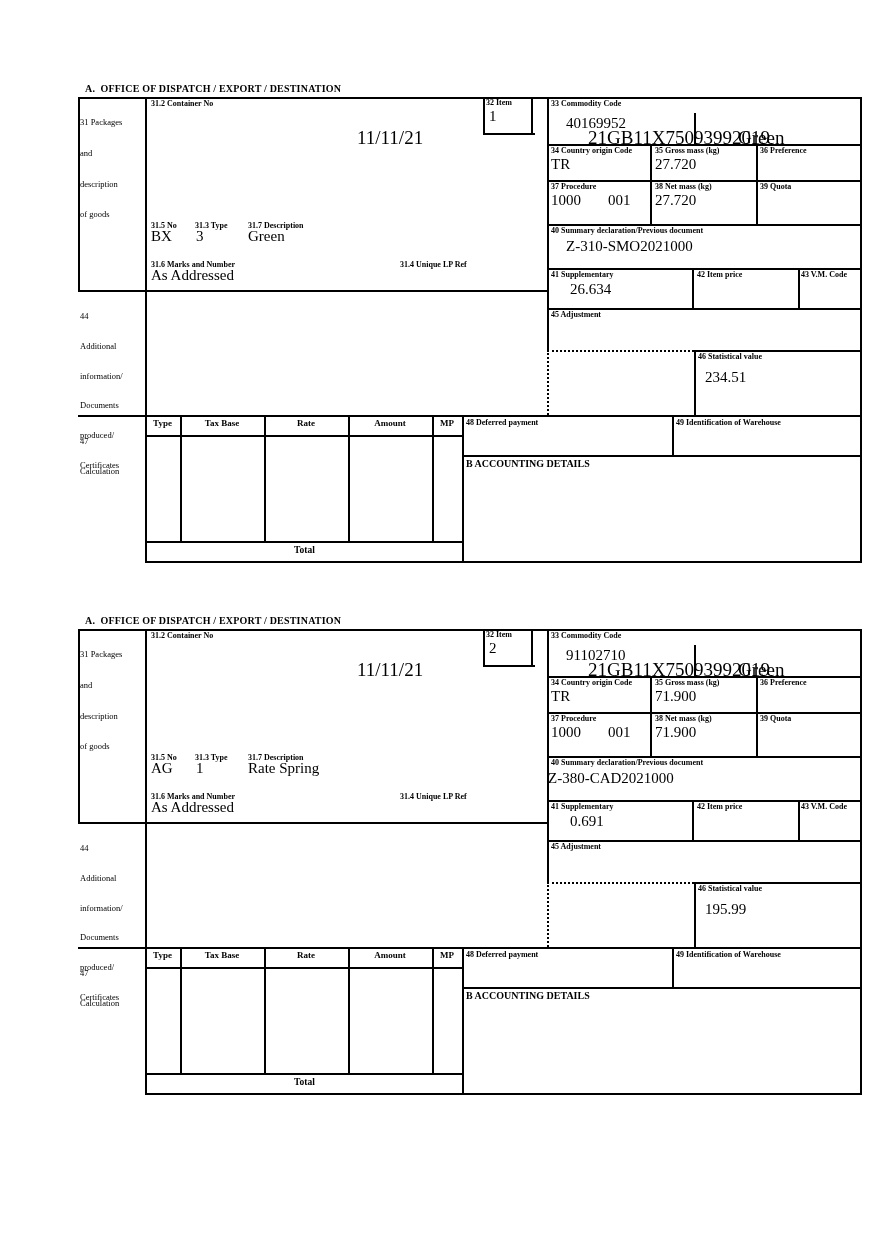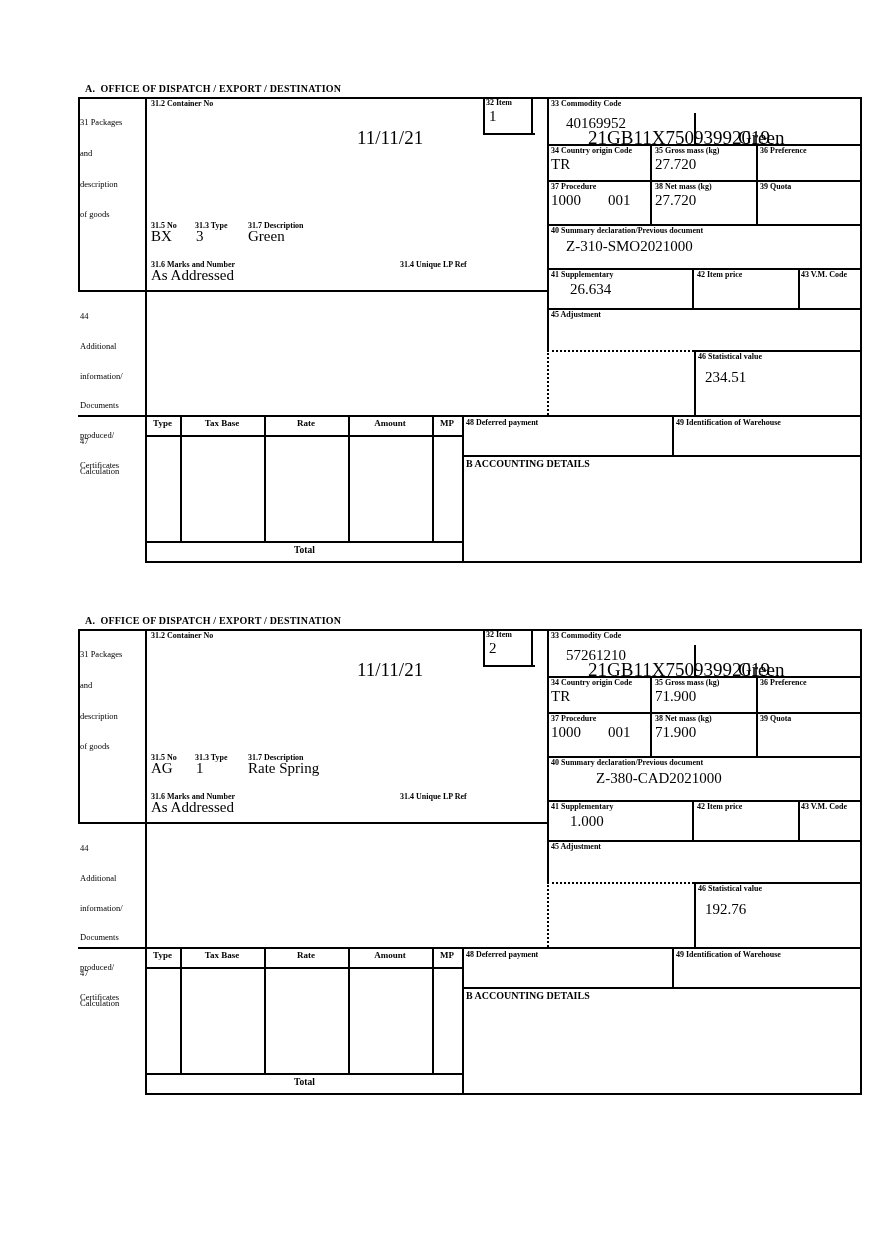--- a/index.html
+++ b/index.html
@@ -205,41 +205,41 @@
     <div class="t lbl" style="left:195px;top:139px;">31.3 Type</div>
     <div class="t lbl" style="left:248px;top:139px;">31.7 Description</div>
     <div class="t val" style="left:151px;top:146px;">AG</div>
     <div class="t val" style="left:196px;top:146px;">1</div>
     <div class="t val" style="left:248px;top:146px;">Rate Spring</div>
     <div class="t lbl" style="left:151px;top:178px;">31.6 Marks and Number</div>
     <div class="t lbl" style="left:400px;top:178px;">31.4 Unique LP Ref</div>
     <div class="t val" style="left:151px;top:185px;">As Addressed</div>
 
     <div class="t lbl" style="left:551px;top:17px;">33 Commodity Code</div>
-    <div class="t val" style="left:566px;top:33px;">57261210</div>
+    <div class="t val" style="left:566px;top:33px;">91102710</div>
     <div class="t lbl" style="left:551px;top:64px;">34 Country origin Code</div>
     <div class="t val" style="left:551px;top:74px;">TR</div>
     <div class="t lbl" style="left:655px;top:64px;">35 Gross mass (kg)</div>
     <div class="t val" style="left:655px;top:74px;">71.900</div>
     <div class="t lbl" style="left:760px;top:64px;">36 Preference</div>
     <div class="t lbl" style="left:551px;top:100px;">37 Procedure</div>
     <div class="t val" style="left:551px;top:110px;">1000</div>
     <div class="t val" style="left:608px;top:110px;">001</div>
     <div class="t lbl" style="left:655px;top:100px;">38 Net mass (kg)</div>
     <div class="t val" style="left:655px;top:110px;">71.900</div>
     <div class="t lbl" style="left:760px;top:100px;">39 Quota</div>
     <div class="t lbl" style="left:551px;top:144px;">40 Summary declaration/Previous document</div>
-    <div class="t val" style="left:596px;top:156px;">Z-380-CAD2021000</div>
+    <div class="t val" style="left:548px;top:156px;">Z-380-CAD2021000</div>
     <div class="t lbl" style="left:551px;top:188px;">41 Supplementary</div>
-    <div class="t val" style="left:570px;top:199px;">1.000</div>
+    <div class="t val" style="left:570px;top:199px;">0.691</div>
     <div class="t lbl" style="left:697px;top:188px;">42 Item price</div>
     <div class="t lbl" style="left:801px;top:188px;">43 V.M. Code</div>
     <div class="t lbl" style="left:551px;top:228px;">45 Adjustment</div>
     <div class="t lbl" style="left:698px;top:270px;">46 Statistical value</div>
-    <div class="t val" style="left:705px;top:287px;">192.76</div>
+    <div class="t val" style="left:705px;top:287px;">195.99</div>
 
     <div class="t colhdr" style="left:145px;top:336px;width:35px;">Type</div>
     <div class="t colhdr" style="left:180px;top:336px;width:84px;">Tax Base</div>
     <div class="t colhdr" style="left:264px;top:336px;width:84px;">Rate</div>
     <div class="t colhdr" style="left:348px;top:336px;width:84px;">Amount</div>
     <div class="t colhdr" style="left:432px;top:336px;width:30px;">MP</div>
     <div class="t total" style="left:145px;top:463px;width:319px;">Total</div>
 
     <div class="t lbl" style="left:466px;top:336px;">48 Deferred payment</div>
     <div class="t lbl" style="left:676px;top:336px;">49 Identification of Warehouse</div>

